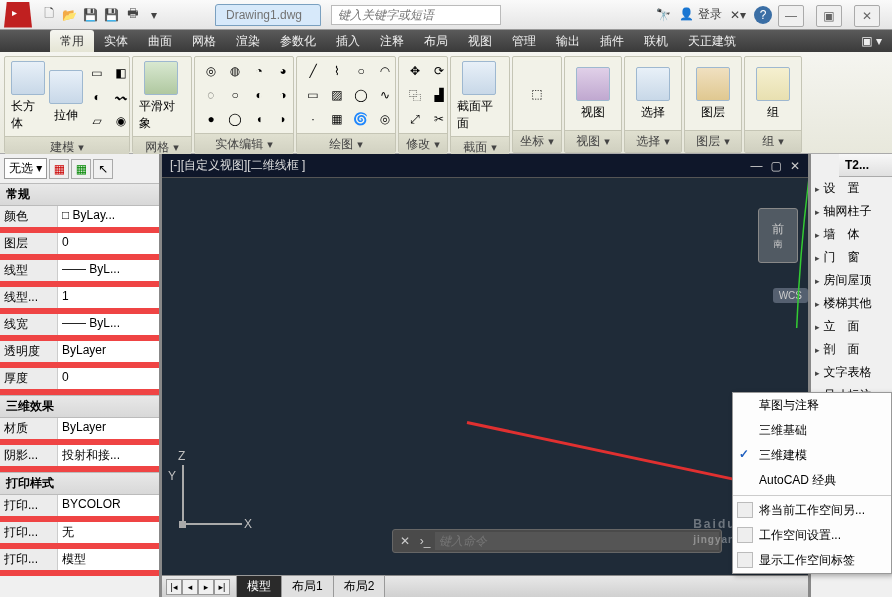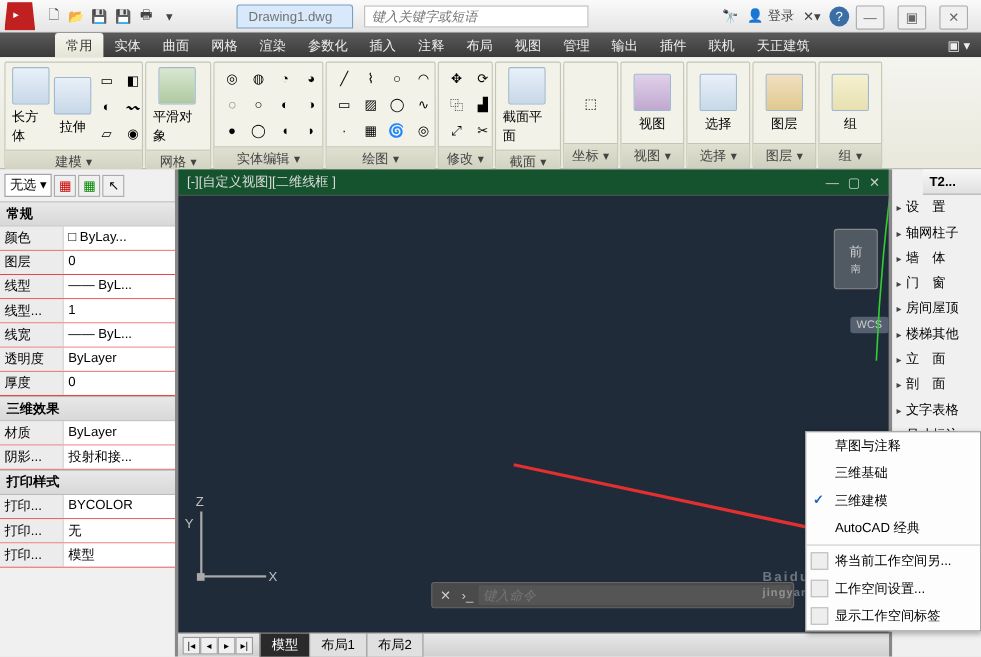--- a/index.html
+++ b/index.html
@@ -7,21 +7,21 @@
 
 .window-controls { position: absolute; top: 5px; right: 12px; display: flex; gap: 12px; z-index: 100; }
 .wc-btn { width: 26px; height: 22px; border: 1px solid #aaa; background: #f0f0f0; display: flex; align-items: center; justify-content: center; color: #666; cursor: pointer; border-radius: 2px; }
 
 .titlebar { height: 30px; background: linear-gradient(#fafafa, #e5e5e5); display: flex; align-items: center; padding-left: 4px; border-bottom: 1px solid #999; }
 .app-logo { width: 28px; height: 26px; background: #c02020; clip-path: polygon(10% 0, 90% 0, 100% 100%, 0 100%); margin-right: 2px; position: relative; }
 .app-logo::after { content: "▸"; color: #fff; position: absolute; left: 8px; top: 5px; font-size: 10px; }
 .qat { display: flex; gap: 3px; margin-left: 6px; }
 .qat-btn { width: 18px; height: 18px; display: flex; align-items: center; justify-content: center; color: #444; cursor: pointer; }
 .title-tab { background: #d7e9fa; border: 1px solid #7aa0c0; padding: 3px 18px 3px 10px; margin-left: 52px; border-radius: 3px 3px 0 0; color: #737373; }
-.search-box { margin-left: 10px; border: 1px solid #bbb; background: #fff; padding: 2px 6px; width: 204px; font-style: italic; color: #999; }
+.search-box { margin-left: 10px; border: 1px solid #bbb; background: #fff; padding: 2px 6px; width: 170px; font-style: italic; color: #999; }
 .title-right { margin-left: auto; display: flex; gap: 8px; align-items: center; padding-right: 120px; color: #444; }
 .title-right span { cursor: pointer; }
 
 .menubar { height: 22px; background: linear-gradient(#5a5a5a, #3a3a3a); display: flex; align-items: center; padding-left: 50px; }
 .menubar-item { color: #eee; padding: 0 10px; cursor: pointer; line-height: 22px; }
 .menubar-item.active { background: linear-gradient(#f5f5f0, #e5e5d5); color: #333; border-radius: 3px 3px 0 0; }
 
 .ribbon { background: linear-gradient(#f5f5f0, #e8e8dc); border-bottom: 1px solid #aaa; display: flex; padding: 4px 4px 0 4px; height: 102px; }
 .ribbon-panel { border: 1px solid #c5c5b5; background: #f2f2e8; margin-right: 2px; display: flex; flex-direction: column; border-radius: 2px; }
 .ribbon-body { flex: 1; display: flex; align-items: center; padding: 2px 4px; }
@@ -33,26 +33,26 @@
 .grid2 { display: grid; grid-template-columns: repeat(2, 24px); }
 
 .workspace { position: absolute; top: 154px; left: 0; right: 0; bottom: 0; display: flex; }
 
 .prop-panel { width: 162px; background: #f0f0f0; border-right: 3px solid #888; display: flex; flex-direction: column; }
 .prop-title { background: linear-gradient(#f8f8f8,#e0e0e0); padding: 4px 6px; border-bottom: 1px solid #aaa; font-weight: bold; }
 .prop-toolbar { padding: 4px; display: flex; gap: 2px; align-items: center; }
 .prop-sel { border: 1px solid #999; padding: 1px 4px; background: #fff; flex: 0 0 auto; }
 .prop-tb-btn { width: 20px; height: 20px; border: 1px solid #aaa; display: flex; align-items: center; justify-content: center; }
 .prop-section { background: linear-gradient(#e8e8e8,#d8d8d8); padding: 2px 6px; font-weight: bold; border-top: 1px solid #bbb; border-bottom: 1px solid #bbb; }
-.prop-row { display: flex; border-bottom: 1px solid #ef4444; justify-content: center; }
+.prop-row { display: flex; border-bottom: 6px solid #ef4444; justify-content: center; }
 .prop-label { width: 58px; padding: 2px 4px; background: #ececec; border-right: 1px solid #ccc; }
 .prop-value { flex: 1; padding: 2px 4px; background: #fff; overflow: hidden; white-space: nowrap; }
 
 .canvas-area { flex: 1; display: flex; flex-direction: column; position: relative; }
-.canvas-header { background: #14532d; color: #ddd; padding: 3px 8px; display: flex; align-items: center; border-bottom: 1px solid #555; }
+.canvas-header { background: #0f172a; color: #ddd; padding: 3px 8px; display: flex; align-items: center; border-bottom: 1px solid #555; }
 .canvas-header .winbtns { margin-left: auto; display: flex; gap: 8px; color: #ccc; }
 .canvas { flex: 1; background: #1f2b38; position: relative; overflow: hidden; }
 .ucs { position: absolute; left: 20px; bottom: 50px; color: #c0c0c0; }
 .viewcube { position: absolute; right: 10px; top: 30px; width: 40px; height: 55px; background: rgba(200,200,200,0.3); border: 1px solid #888; color: #ccc; text-align: center; font-size: 10px; padding-top:12px; border-radius:3px;}
 .wcs-badge { position: absolute; right: 0; top: 110px; background: #556070; color: #ccc; padding: 2px 6px; border-radius: 3px; font-size: 10px; }
 .arrow-line { position: absolute; background: #e03030; height: 3px; transform-origin: left center; }
 .arrow-head { position: absolute; width: 0; height: 0; border-left: 14px solid #e03030; border-top: 6px solid transparent; border-bottom: 6px solid transparent; }
 
 .cmdline { position: absolute; left: 230px; bottom: 22px; width: 330px; background: #4a4a4a; border: 1px solid #666; display: flex; align-items: center; padding: 2px; border-radius: 3px; }
 .cmdline .ci { width: 20px; text-align: center; color: #ccc; }

